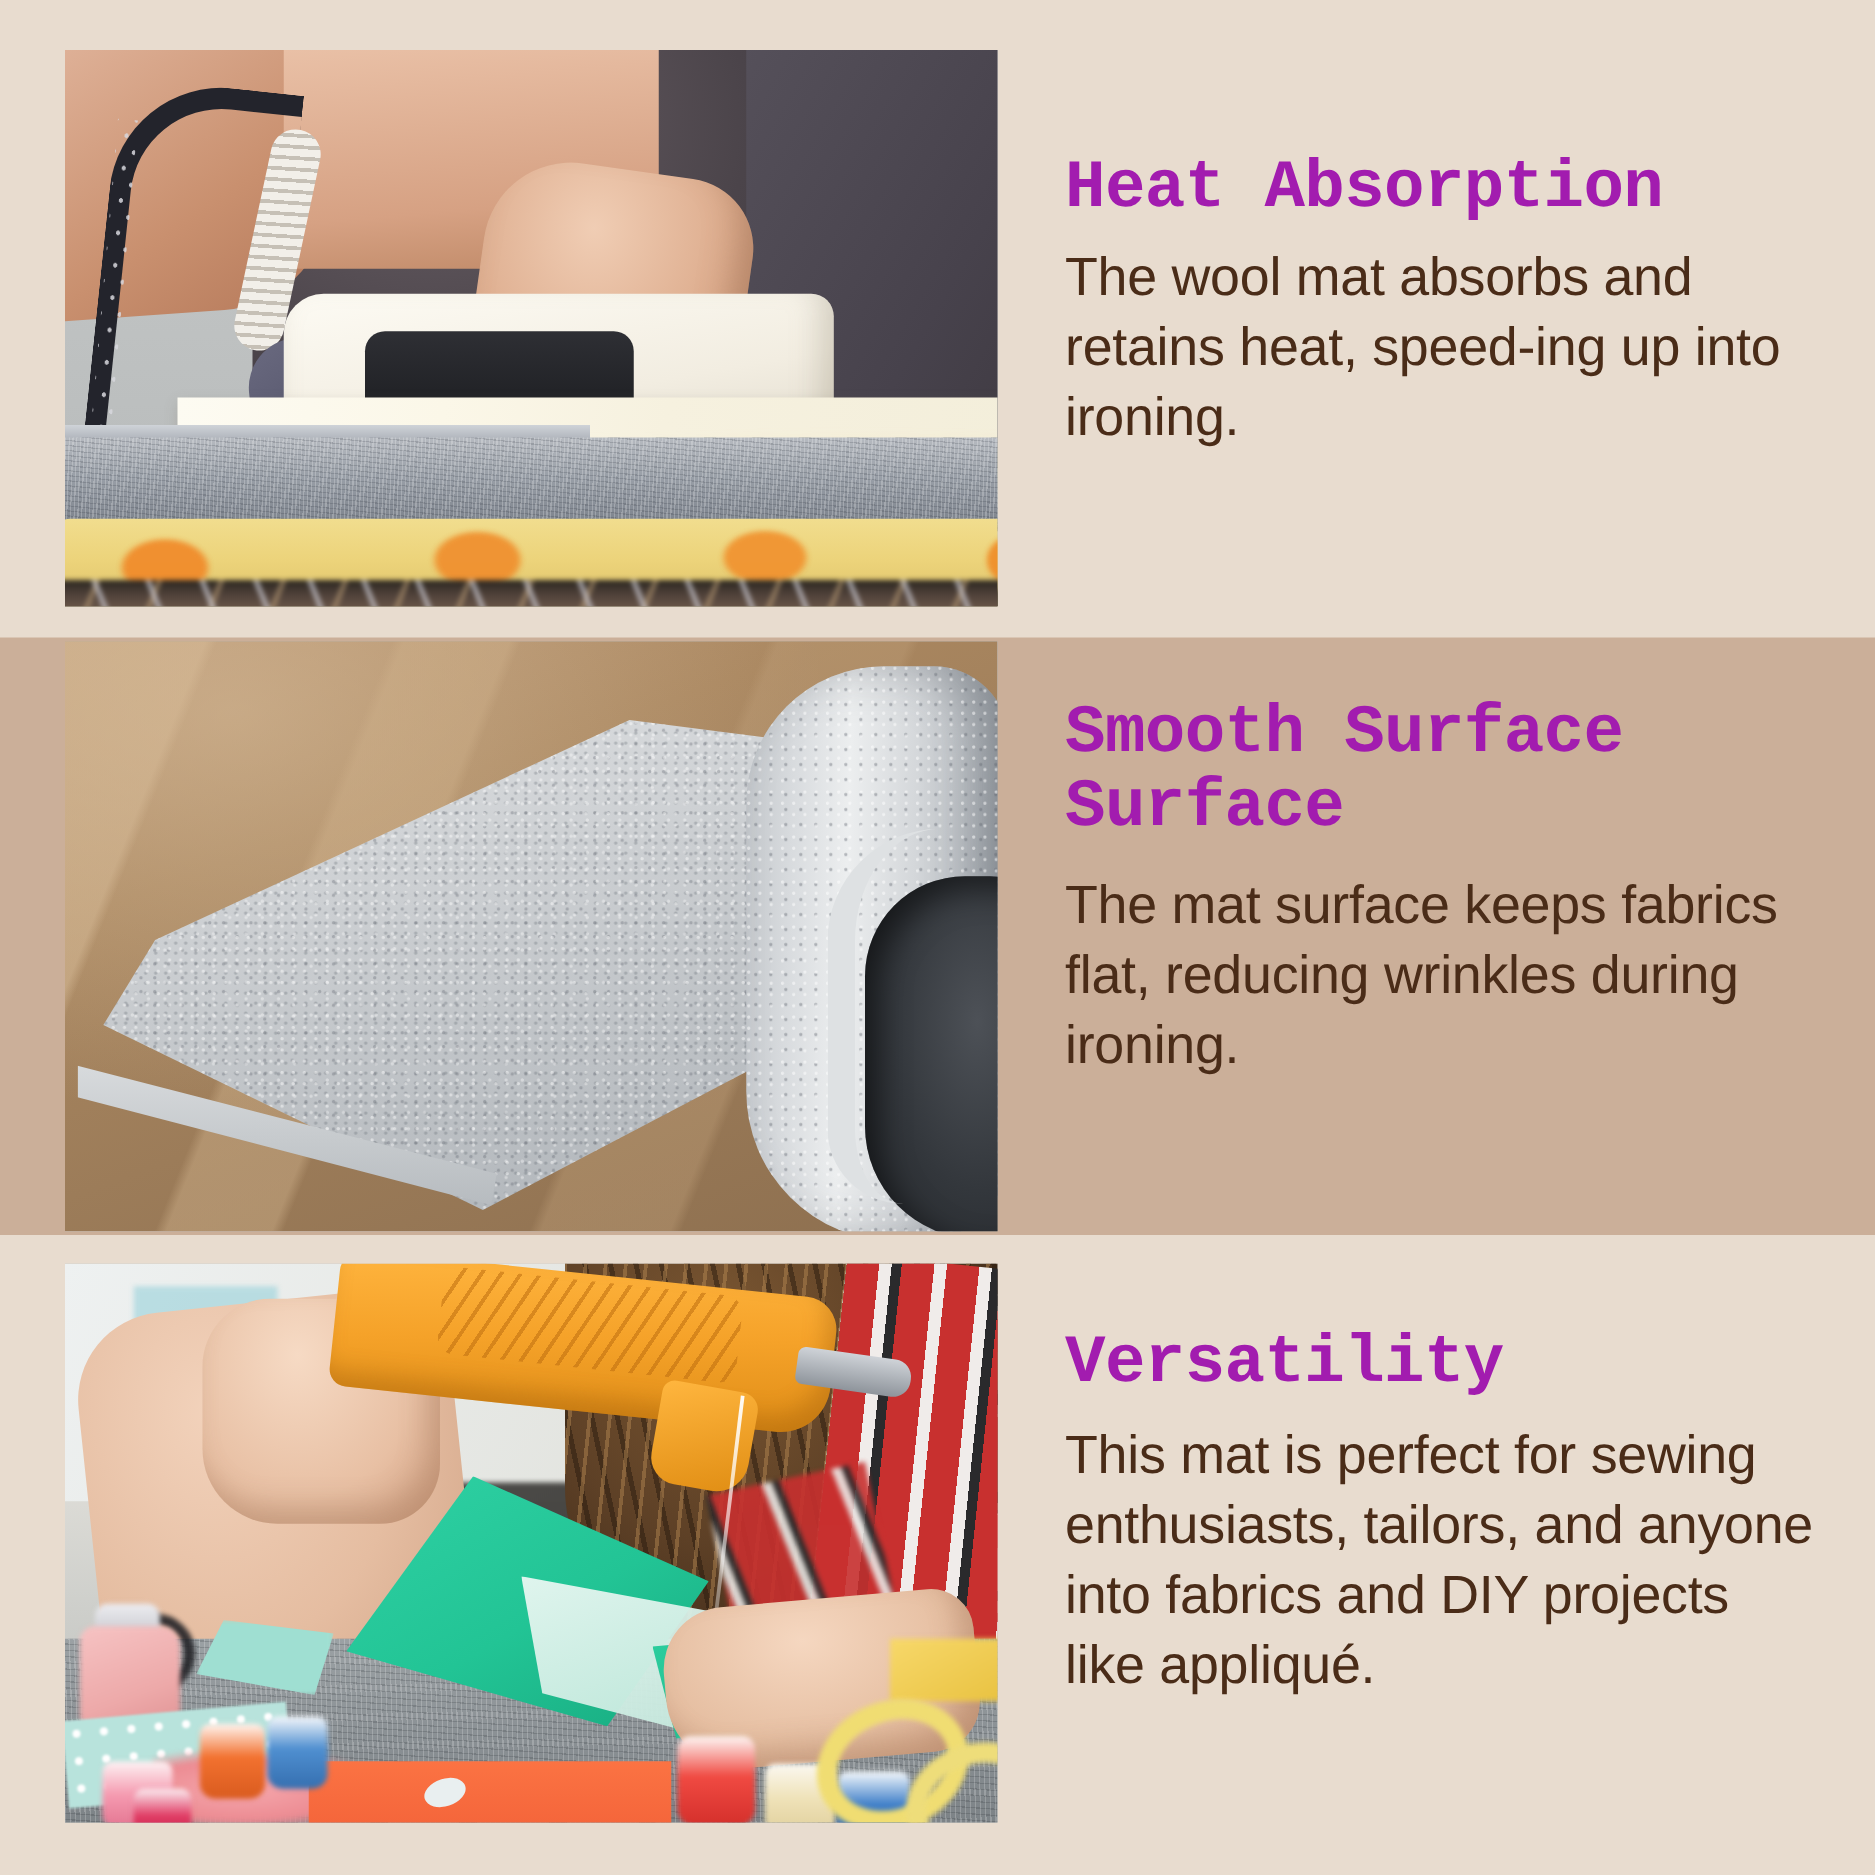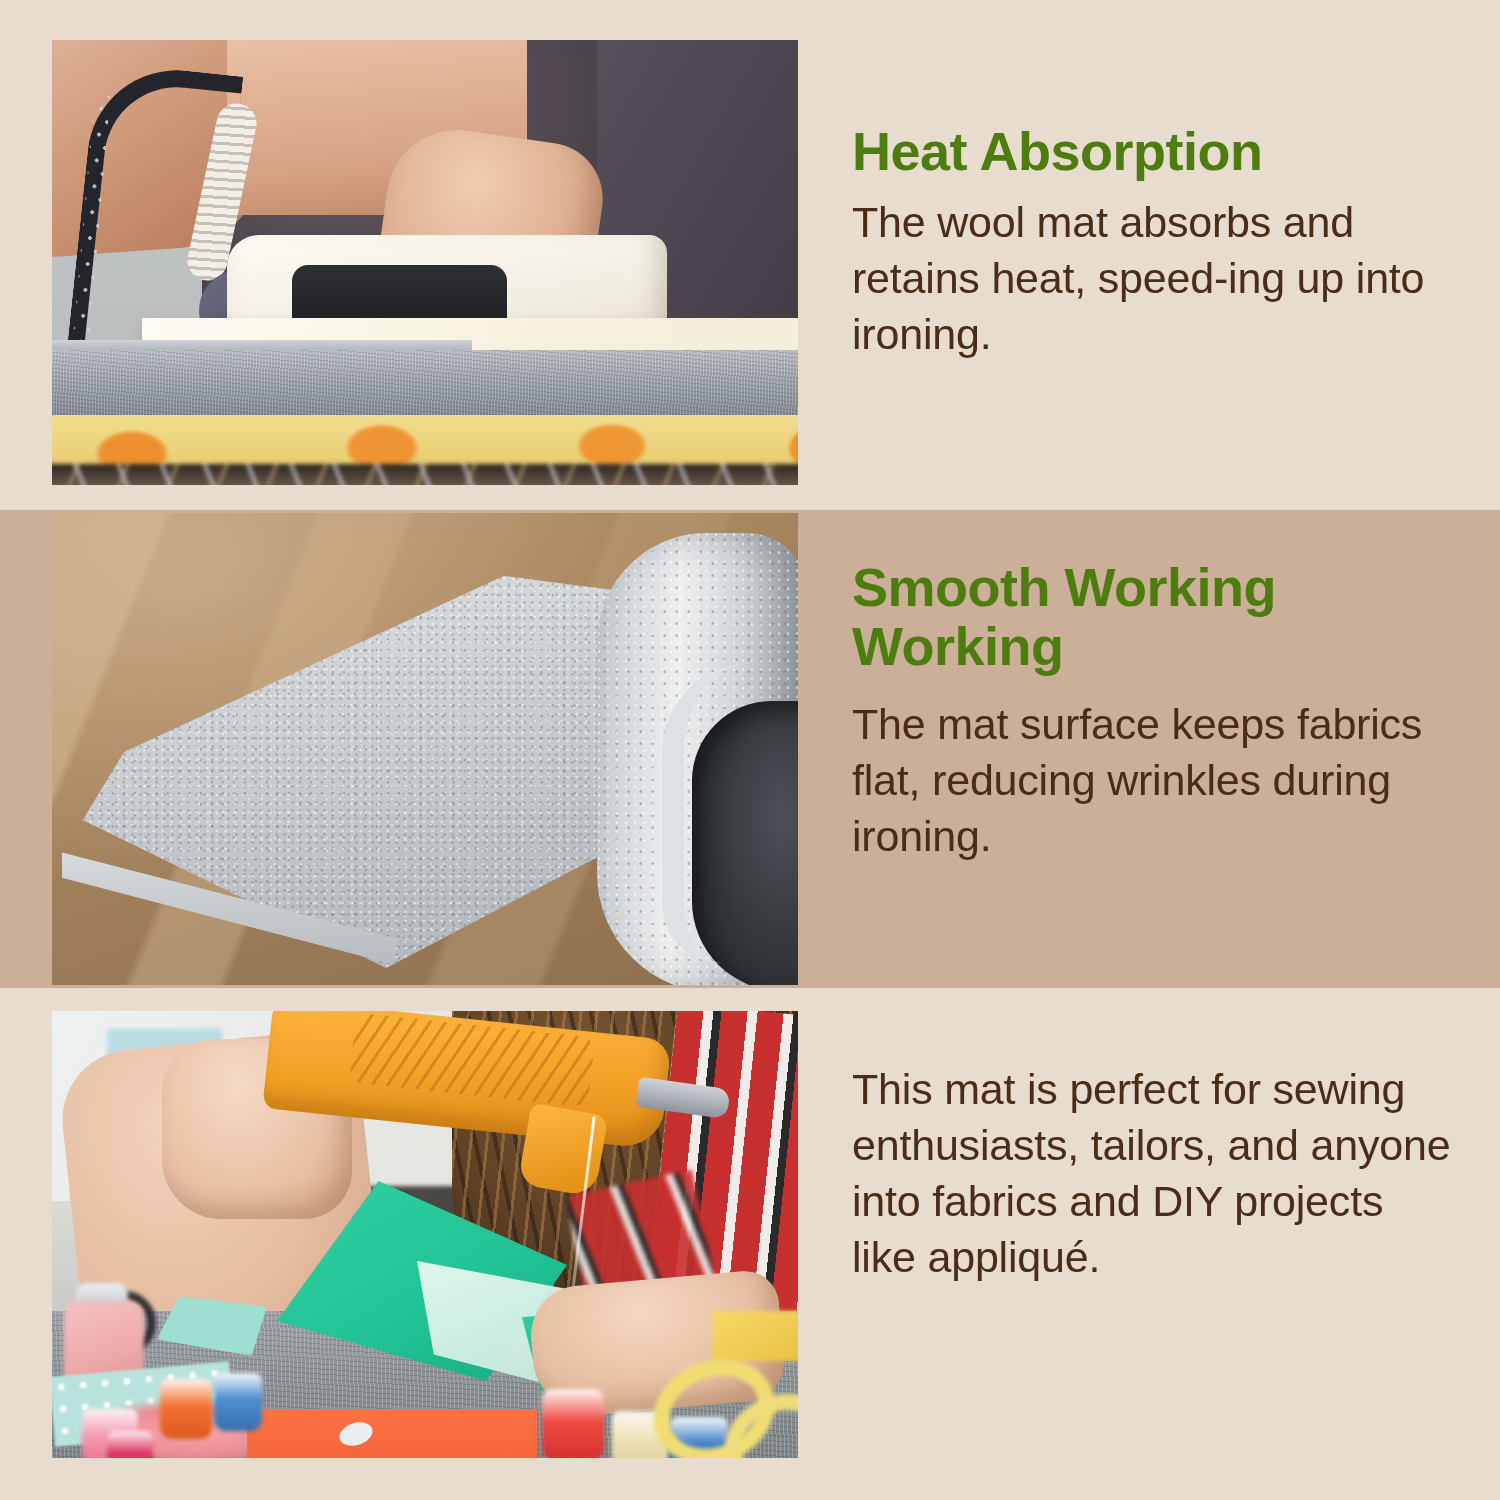--- a/index.html
+++ b/index.html
@@ -43,26 +43,26 @@
     position: absolute;
     left: 852px;
     width: 600px;
   }
   .tc-1 { top: 122px; }
   .tc-2 { top: 558px; }
   .tc-3 { top: 1062px; }
 
   .heading {
     margin: 0 0 14px 0;
-    font-family: Liberation Sans, sans-serif;
+    font-family: Liberation Mono, monospace;
     font-weight: bold;
     font-size: 54px;
     line-height: 1.10;
     letter-spacing: -0.5px;
-    color: #4d7c0f;
+    color: #a21caf;
   }
   .body-text {
     margin: 0;
     font-family: "Liberation Sans", sans-serif;
     font-weight: normal;
     font-size: 43px;
     line-height: 1.30;
     color: #4a2c18;
     letter-spacing: -0.2px;
   }
@@ -553,21 +553,21 @@
   <div class="photo photo-2">
     <div class="p2-bg"></div>
     <div class="p2-mat"></div>
     <div class="p2-edge"></div>
     <div class="p2-roll"></div>
     <div class="p2-rollhole"></div>
     <div class="p2-rolllip"></div>
   </div>
 
   <div class="textcol tc-2">
-    <h2 class="heading">Smooth Working Working</h2>
+    <h2 class="heading">Smooth Surface Surface</h2>
     <p class="body-text">The mat surface keeps fabrics flat, reducing wrinkles during ironing.</p>
   </div>
 
   <div class="photo photo-3">
     <div class="p3-bg"></div>
     <div class="p3-wall"></div>
     <div class="p3-bluebox blurlayer"></div>
     <div class="p3-dark blurlayer"></div>
     <div class="p3-hair"></div>
     <div class="p3-plaid"></div>
@@ -597,16 +597,17 @@
     <div class="p3-pot p3-pot-pink blurlayer"></div>
     <div class="p3-pot p3-pot-magenta blurlayer"></div>
     <div class="p3-pot p3-pot-red2 blurlayer"></div>
     <div class="p3-pot p3-pot-cream blurlayer"></div>
     <div class="p3-pot p3-pot-blue2 blurlayer"></div>
     <div class="p3-sciss-y1 blurlayer"></div>
     <div class="p3-sciss-y2 blurlayer"></div>
   </div>
 
   <div class="textcol tc-3">
+    <h2 class="heading">Versatility</h2>
     <p class="body-text">This mat is perfect for sewing enthusiasts, tailors, and anyone into fabrics and DIY projects like appliqué.</p>
   </div>
 
 </div>
 
 </body></html>

